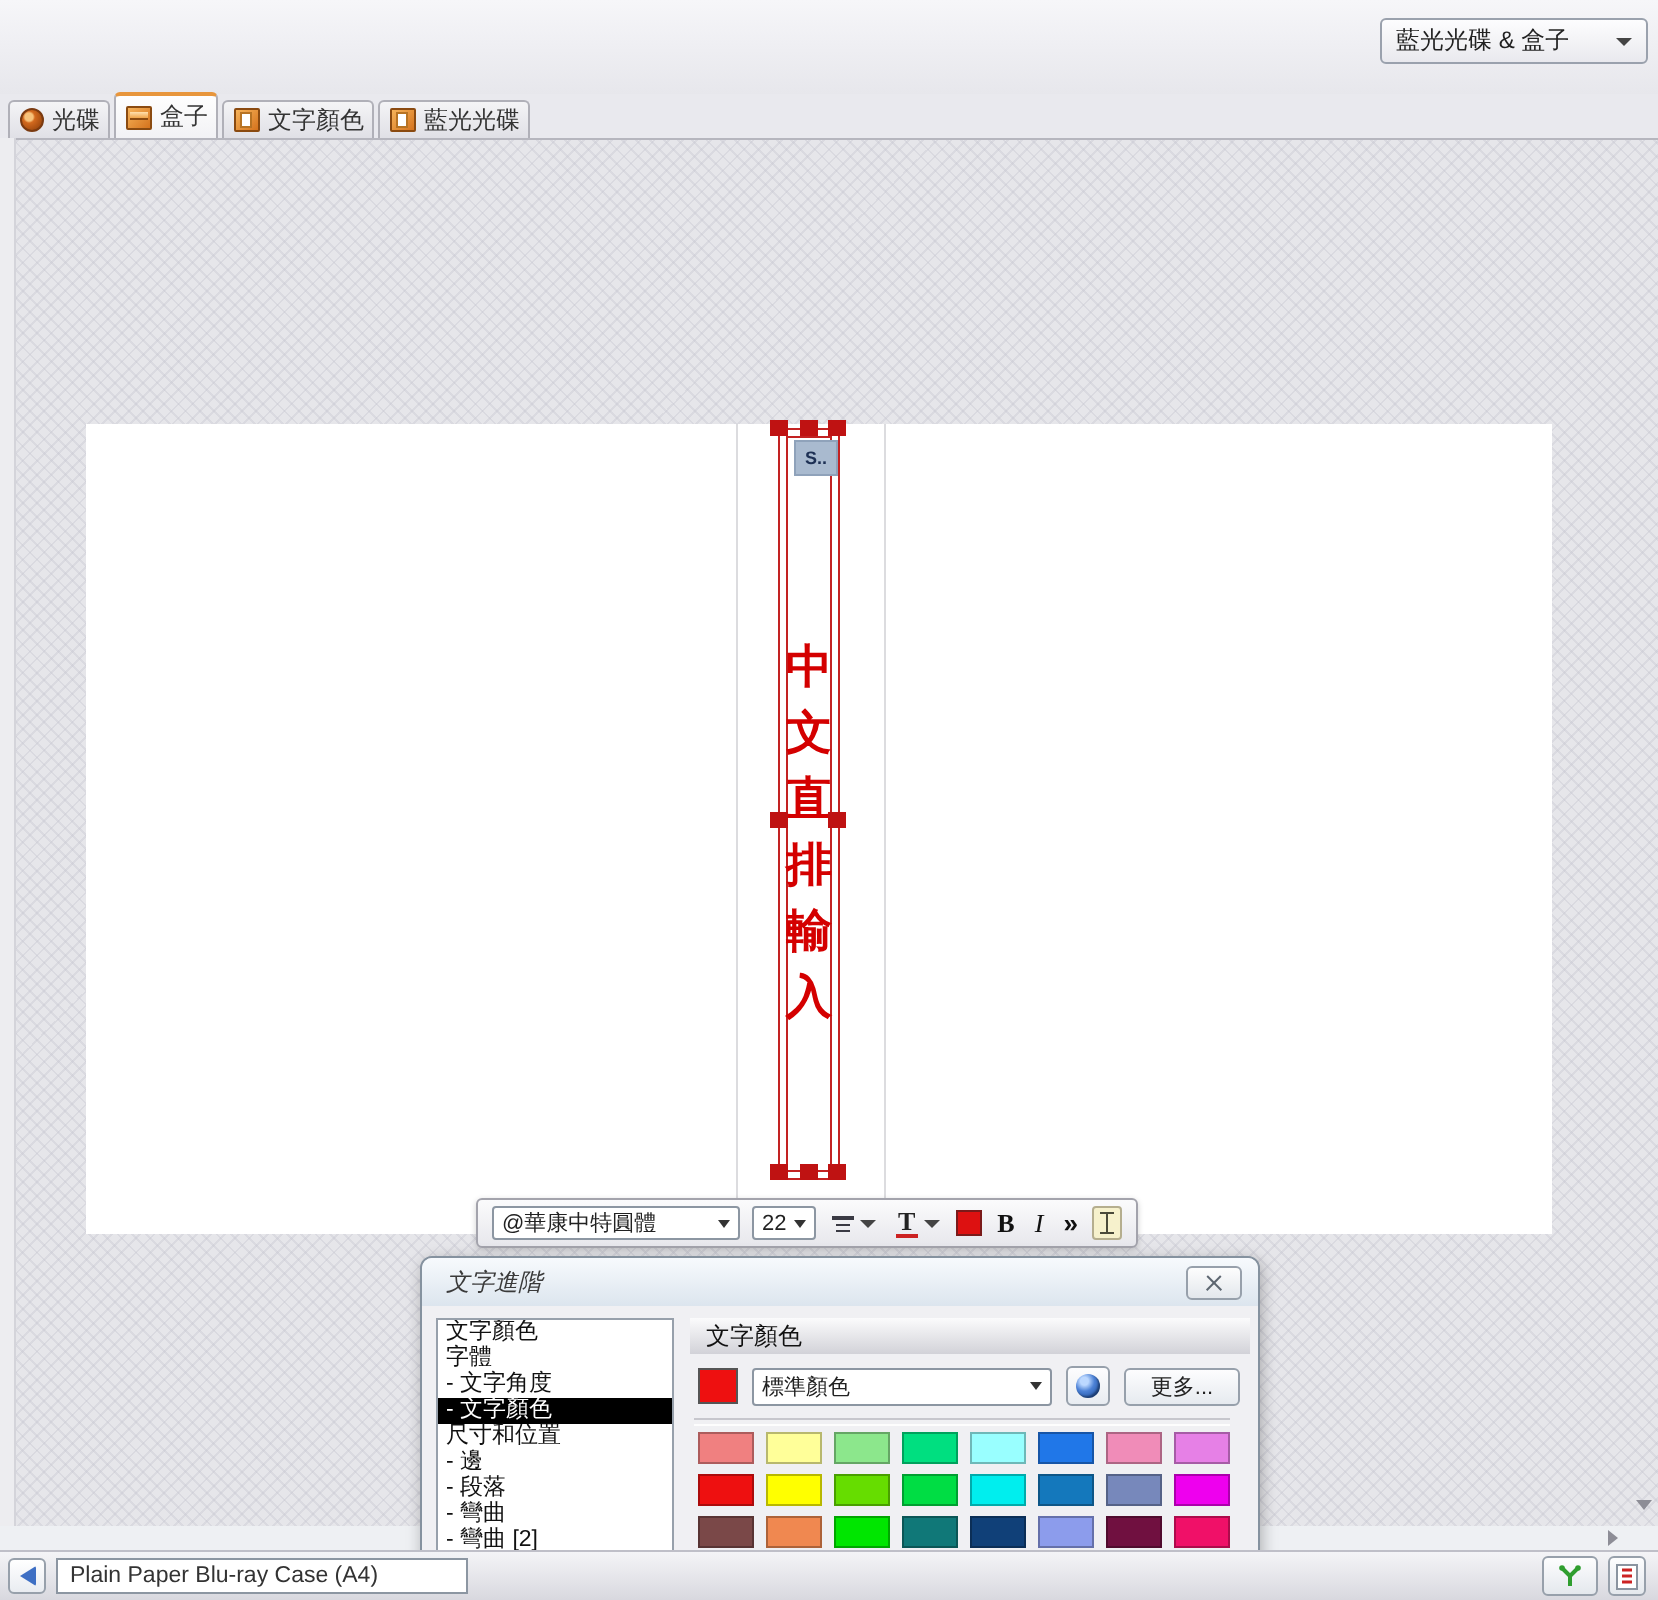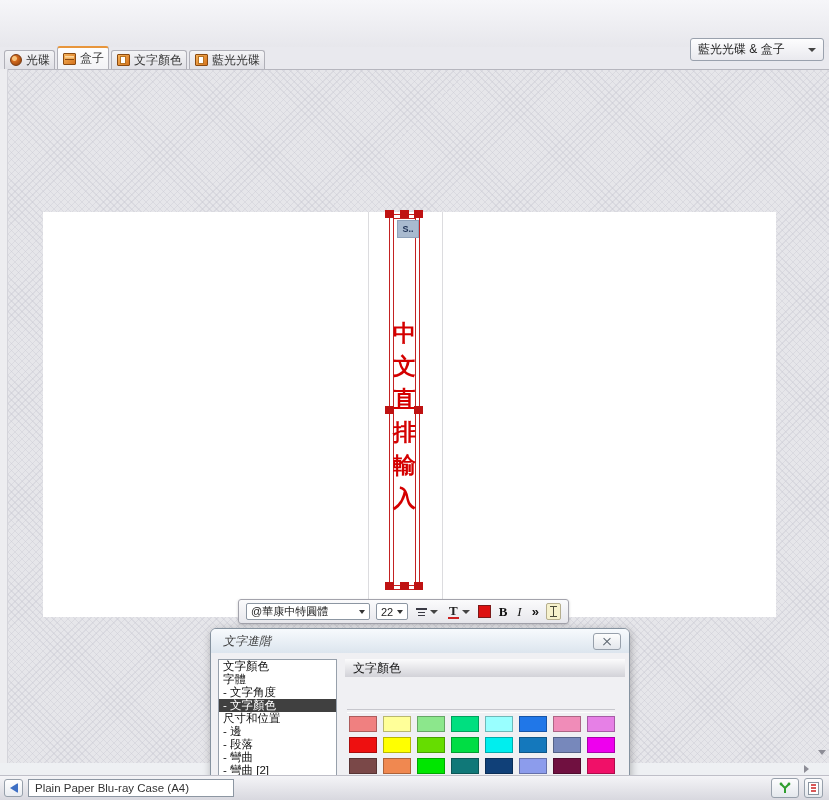--- a/index.html
+++ b/index.html
@@ -8,21 +8,21 @@
     font-family:"Liberation Sans","DejaVu Sans",sans-serif;
     background:#e9e9ee;font-size:12px;color:#222;
     -webkit-font-smoothing:antialiased;
   }
   
   .top-band{position:absolute;left:0;top:0;width:829px;height:47px;
     background:linear-gradient(#f6f6f9,#e7e7ec);}
   .mode-btn{position:absolute;right:5px;top:9px;height:21px;min-width:118px;
     display:flex;align-items:center;justify-content:space-between;gap:6px;
     padding:0 7px;background:linear-gradient(#fdfdfe,#e9e9ee);
-    border:1px solid #9aa1ad;border-radius:3px;font-size:12px;color:#222;cursor:default;margin-top:29px;}
+    border:1px solid #9aa1ad;border-radius:3px;font-size:12px;color:#222;cursor:default;}
   .arrow-down{width:0;height:0;border-left:4px solid transparent;border-right:4px solid transparent;
     border-top:4px solid #444;display:inline-block;}
   
   .tab-strip{position:absolute;left:4px;top:49px;height:20px;display:flex;align-items:flex-end;gap:2px;z-index:5;}
   .tab{display:flex;align-items:center;gap:4px;height:18px;padding:0 4px 0 5px;
     background:linear-gradient(#f4f4f6,#e0e0e6);
     border:1px solid #b0b0b8;border-bottom:none;border-radius:3px 3px 0 0;
     font-size:12px;color:#333;cursor:default;}
   .tab.active{height:21px;background:linear-gradient(#fefefe,#f2f2f5);
     border-top:2px solid #e8963c;position:relative;z-index:6;}
@@ -102,21 +102,21 @@
   .dlg-title-text{font-size:12px;color:#3a3a3a;font-style:italic;}
   .dlg-close{width:26px;height:15px;background:linear-gradient(#fdfdfd,#e3e7ec);
     border:1px solid #97a0ab;border-radius:3px;display:flex;align-items:center;justify-content:center;}
   .x-glyph{position:relative;width:8px;height:8px;}
   .x-glyph::before,.x-glyph::after{content:"";position:absolute;left:-1px;top:3.5px;width:10px;height:1.4px;background:#5d6670;}
   .x-glyph::before{transform:rotate(45deg);} .x-glyph::after{transform:rotate(-45deg);}
   .dlg-body{position:relative;height:161px;}
   .dlg-nav{position:absolute;left:7px;top:6px;width:119px;height:150px;background:#fff;
     border:1px solid #97a0ab;box-sizing:border-box;overflow:hidden;font-size:11.5px;}
   .nav-item{height:13px;line-height:13px;padding-left:4px;white-space:nowrap;color:#111;cursor:default;}
-  .nav-item.selected{background:#404040;color:#fff;}
+  .nav-item.selected{background:#000000;color:#fff;}
   .dlg-panel{position:absolute;left:134px;top:6px;width:280px;height:155px;}
   .panel-header{height:18px;line-height:18px;font-weight:normal;font-size:12px;padding-left:8px;color:#111;
     background:linear-gradient(#fbfbfc,#d2d2d8);}
   .panel-controls{position:absolute;left:4px;top:24px;height:20px;display:flex;align-items:center;gap:7px;}
   .cur-swatch{width:20px;height:18px;border:1px solid #555;box-sizing:border-box;}
   .scheme-combo{width:150px;height:19px;}
   .wheel-btn{width:22px;height:20px;background:linear-gradient(#fdfdfe,#e8ecf1);
     border:1px solid #97a0ab;border-radius:3px;display:flex;align-items:center;justify-content:center;box-sizing:border-box;}
   .wheel-ic{width:12px;height:12px;border-radius:50%;
     background:radial-gradient(circle at 35% 30%, #bcd8ff 0 2px, #4d82d6 5px, #1c4fa0 10px);
@@ -255,20 +255,31 @@
         <div class="nav-item">尺寸和位置</div>
         <div class="nav-item">- 邊</div>
         <div class="nav-item">- 段落</div>
         <div class="nav-item">- 彎曲</div>
         <div class="nav-item">- 彎曲 [2]</div>
         <div class="nav-item">背景</div>
         <div class="nav-item">- 顏色/不透明</div>
       </div>
     <div class="dlg-panel">
       <div class="panel-header">文字顏色</div>
+      <div class="panel-controls">
+        <div class="cur-swatch" style="background: rgb(238, 16, 16);"></div>
+        <div class="combo scheme-combo">
+          <span>標準顏色</span>
+          <span class="arrow-down"></span>
+        </div>
+        <div class="wheel-btn">
+          <span class="wheel-ic"></span>
+        </div>
+        <div class="more-btn">更多...</div>
+      </div>
       <div class="panel-sep"></div>
       <div class="palette">
           <div class="palette-row">
             <div class="palette-swatch" style="background: rgb(240, 128, 128);"></div>
             <div class="palette-swatch" style="background: rgb(255, 255, 153);"></div>
             <div class="palette-swatch" style="background: rgb(140, 231, 140);"></div>
             <div class="palette-swatch" style="background: rgb(0, 223, 128);"></div>
             <div class="palette-swatch" style="background: rgb(153, 255, 255);"></div>
             <div class="palette-swatch" style="background: rgb(32, 119, 232);"></div>
             <div class="palette-swatch" style="background: rgb(240, 140, 184);"></div>

